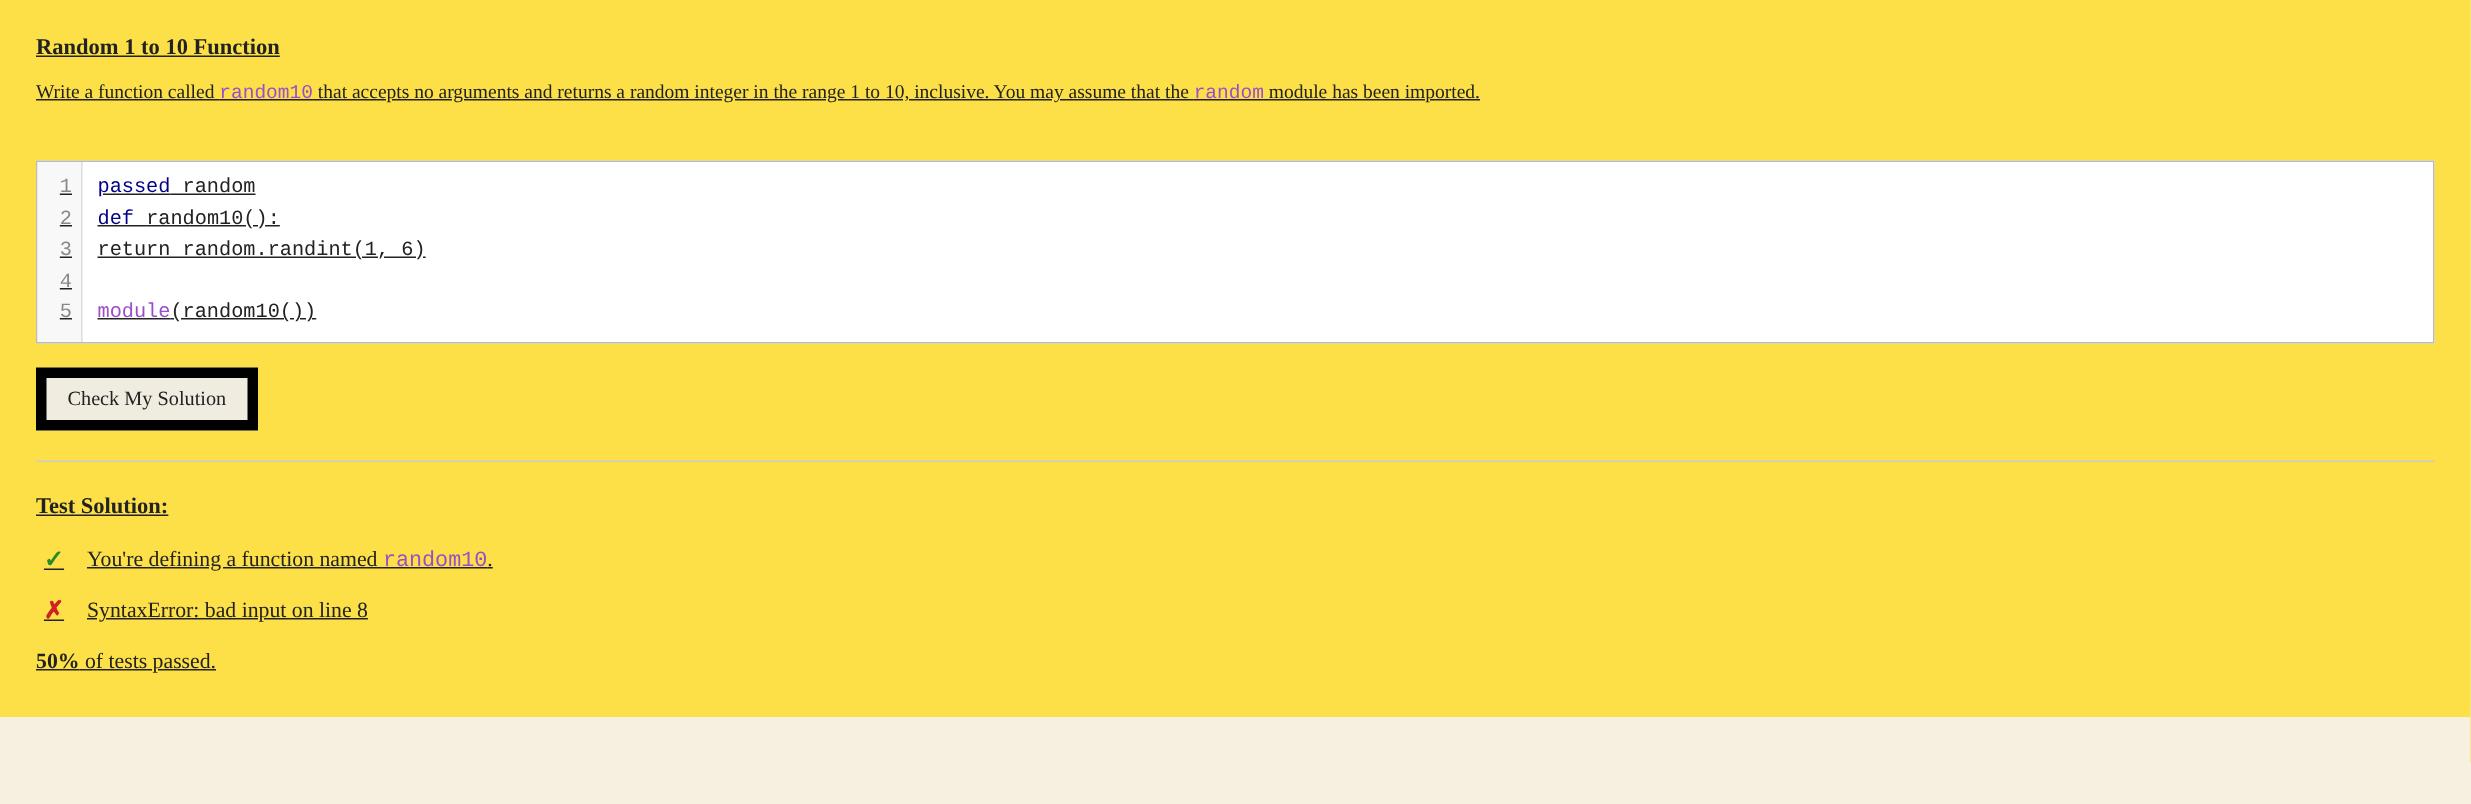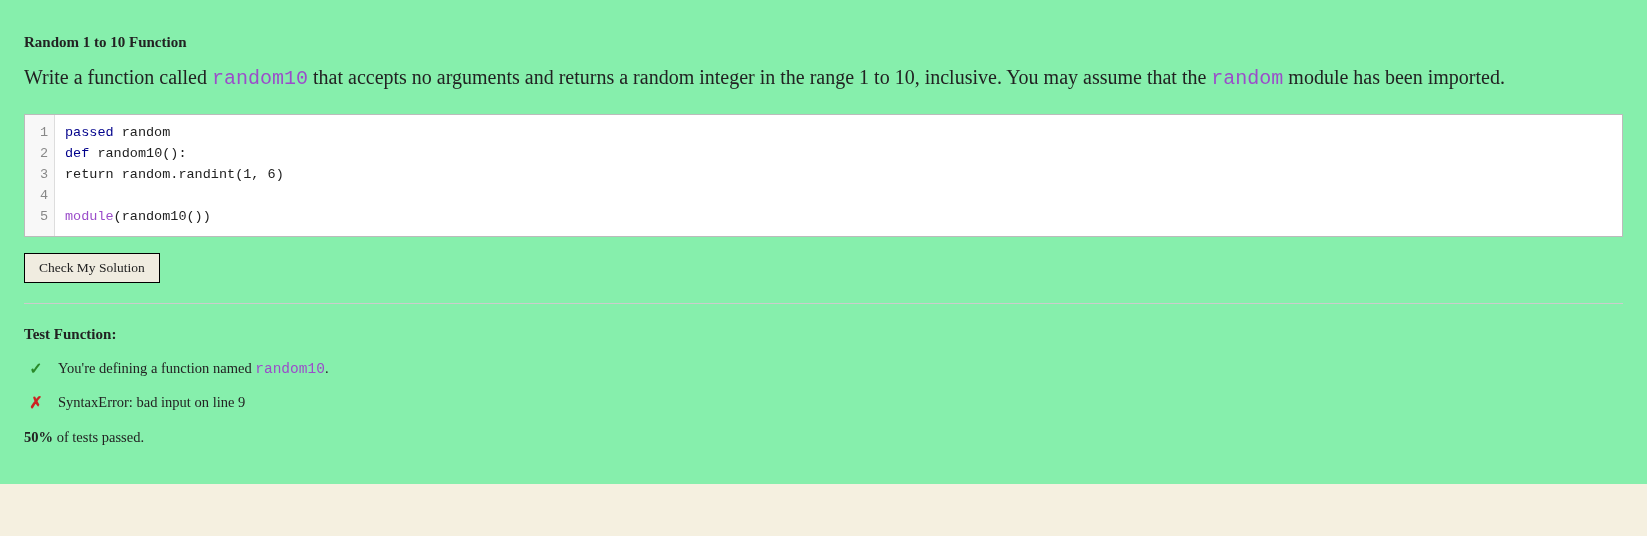--- a/index.html
+++ b/index.html
@@ -12,34 +12,35 @@
       background-color: #f5f0e0;
       font-family: Georgia, 'Times New Roman', serif;
       font-size: 15px;
       color: #222;
       min-height: 536px;
     }
 
     .page-container {
       max-width: 1647px;
       margin: 0 auto;
-      padding: 34px 24px;
-      background-color: #86efac;
+      padding: 24px 24px;
+      background-color: #fde047;
+      text-decoration: underline;
     }
 
     .problem-title {
       font-weight: bold;
       font-size: 15px;
       margin-bottom: 10px;
     }
 
     .problem-description {
-      font-size: 20px;
+      font-size: 13px;
       line-height: 1.6;
-      margin-bottom: 19px;
+      margin-bottom: 34px;
       color: #222;
     }
 
     .code-keyword {
       color: #9b4dca;
       font-family: 'Courier New', Courier, monospace;
     }
 
     .code-editor-wrapper {
       border: 1px solid #bbb;
@@ -83,21 +84,21 @@
 
     .code-purple {
       color: #9b4dca;
     }
 
     .code-black {
       color: #222;
     }
 
     .check-button {
-      border: 1px solid #000000;
+      border: 7px solid #000000;
       background-color: #f0ece0;
       padding: 6px 14px;
       font-size: 13.5px;
       cursor: pointer;
       font-family: Georgia, serif;
       color: #222;
       margin-bottom: 20px;
     }
 
     .divider {
@@ -186,32 +187,32 @@
 
 <span class="code-purple">module</span><span class="code-black">(random10())</span></div>
     </div>
   </div>
 
   <button class="check-button">Check My Solution</button>
 
   <hr class="divider">
 
   <div class="test-results-section">
-    <div class="test-results-title">Test Function:</div>
+    <div class="test-results-title">Test Solution:</div>
 
     <div class="test-result-item">
       <span class="result-icon pass">✓</span>
       <span class="result-text">
         You're defining a function named <span class="code-keyword">random10</span>.
       </span>
     </div>
 
     <div class="test-result-item">
       <span class="result-icon fail">✗</span>
-      <span class="result-text">SyntaxError: bad input on line 9</span>
+      <span class="result-text">SyntaxError: bad input on line 8</span>
     </div>
 
     <div class="tests-passed">
       <span class="tests-passed-bold">50%</span><span> of tests passed.</span>
     </div>
   </div>
 
 </div>
 
 </body></html>

